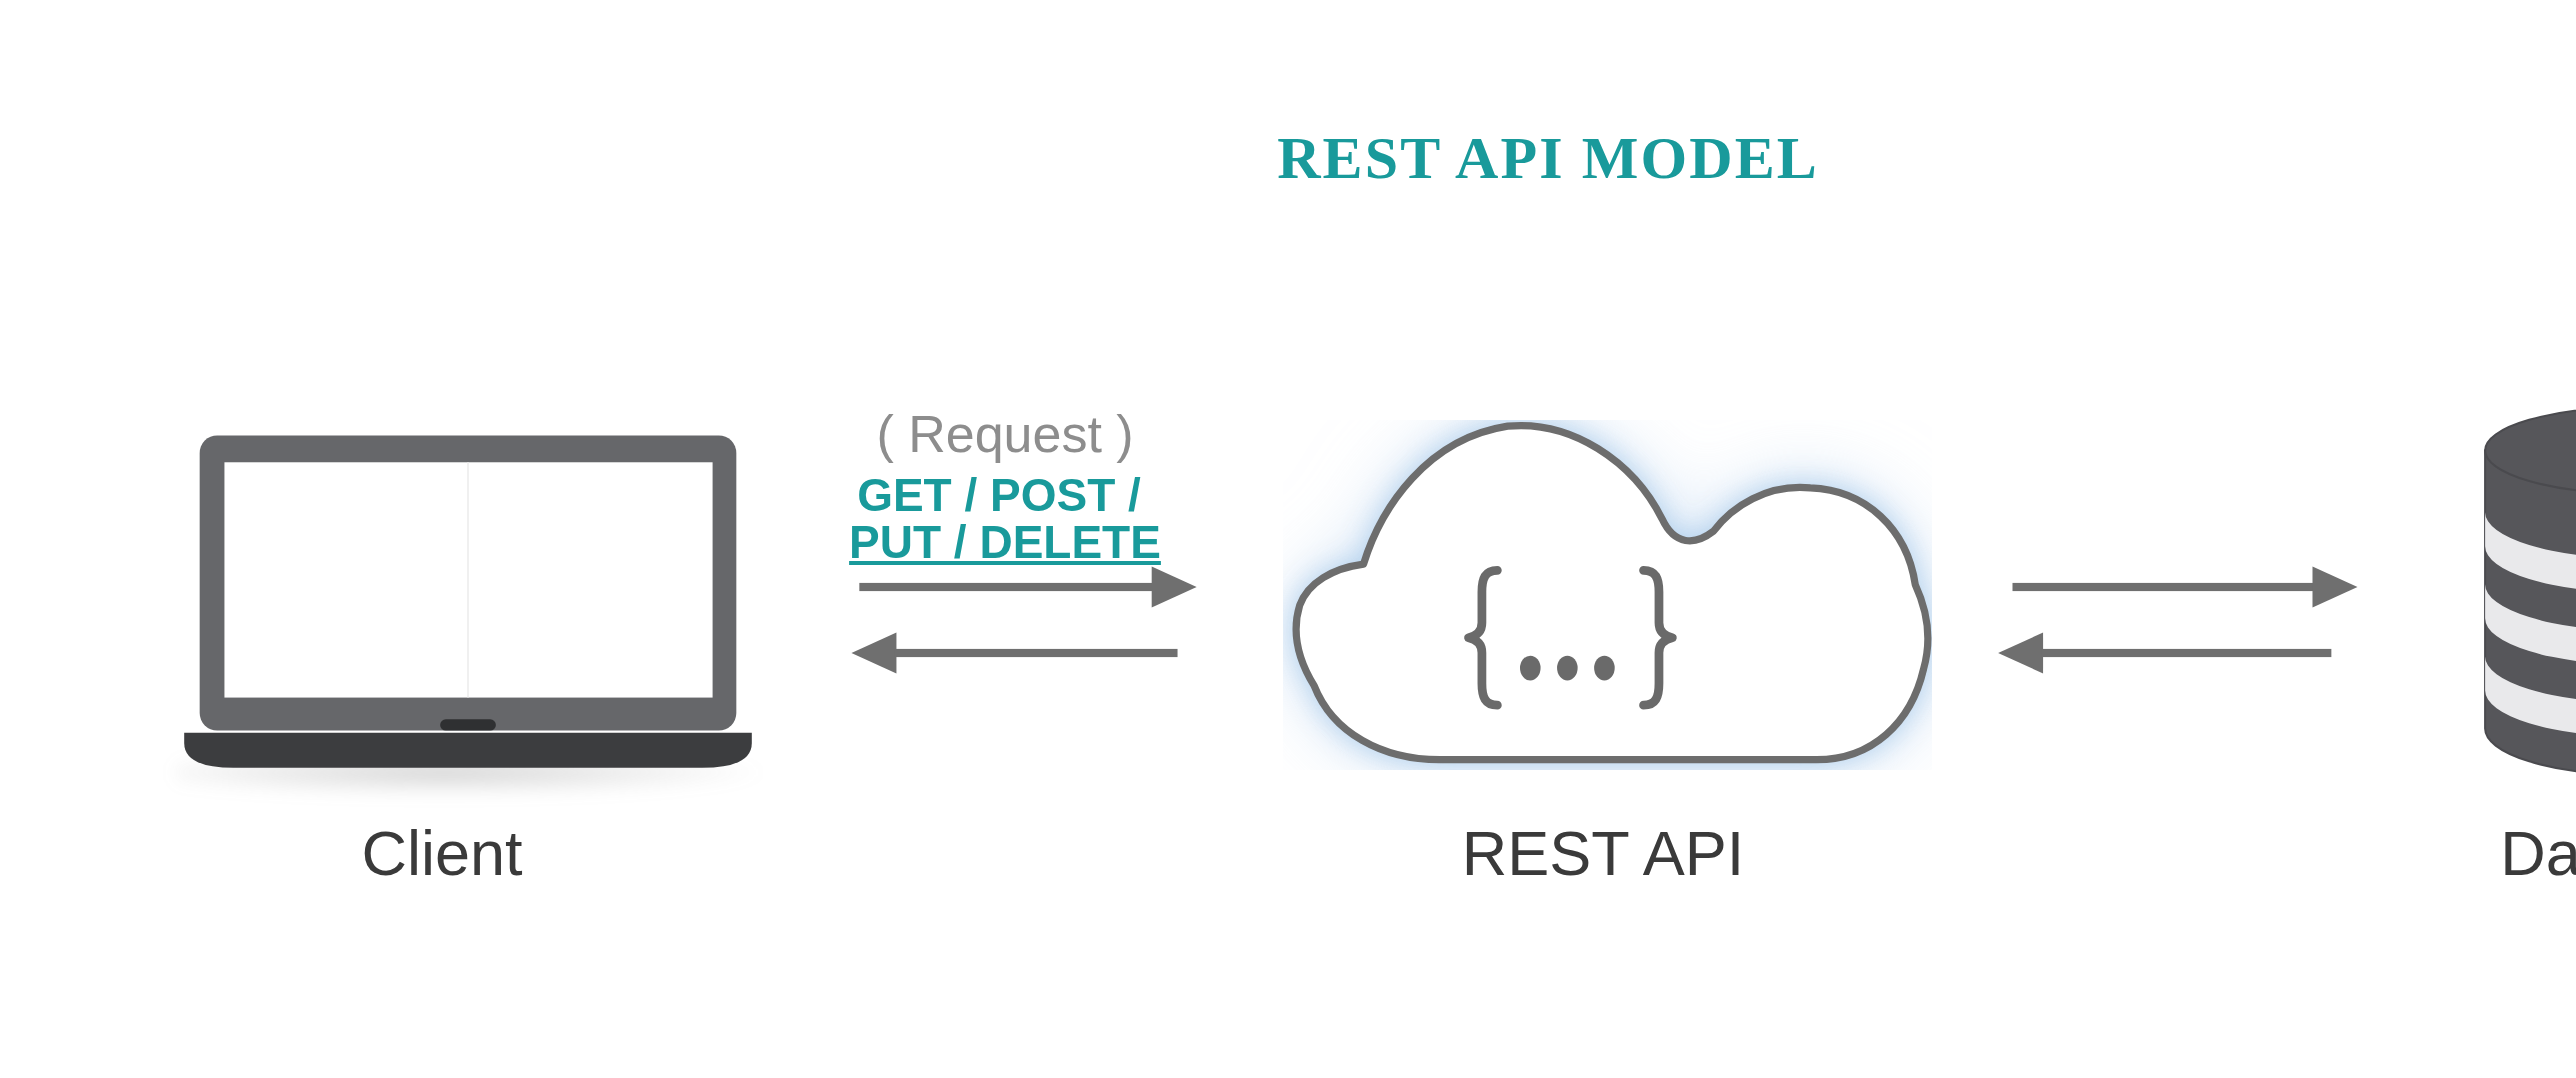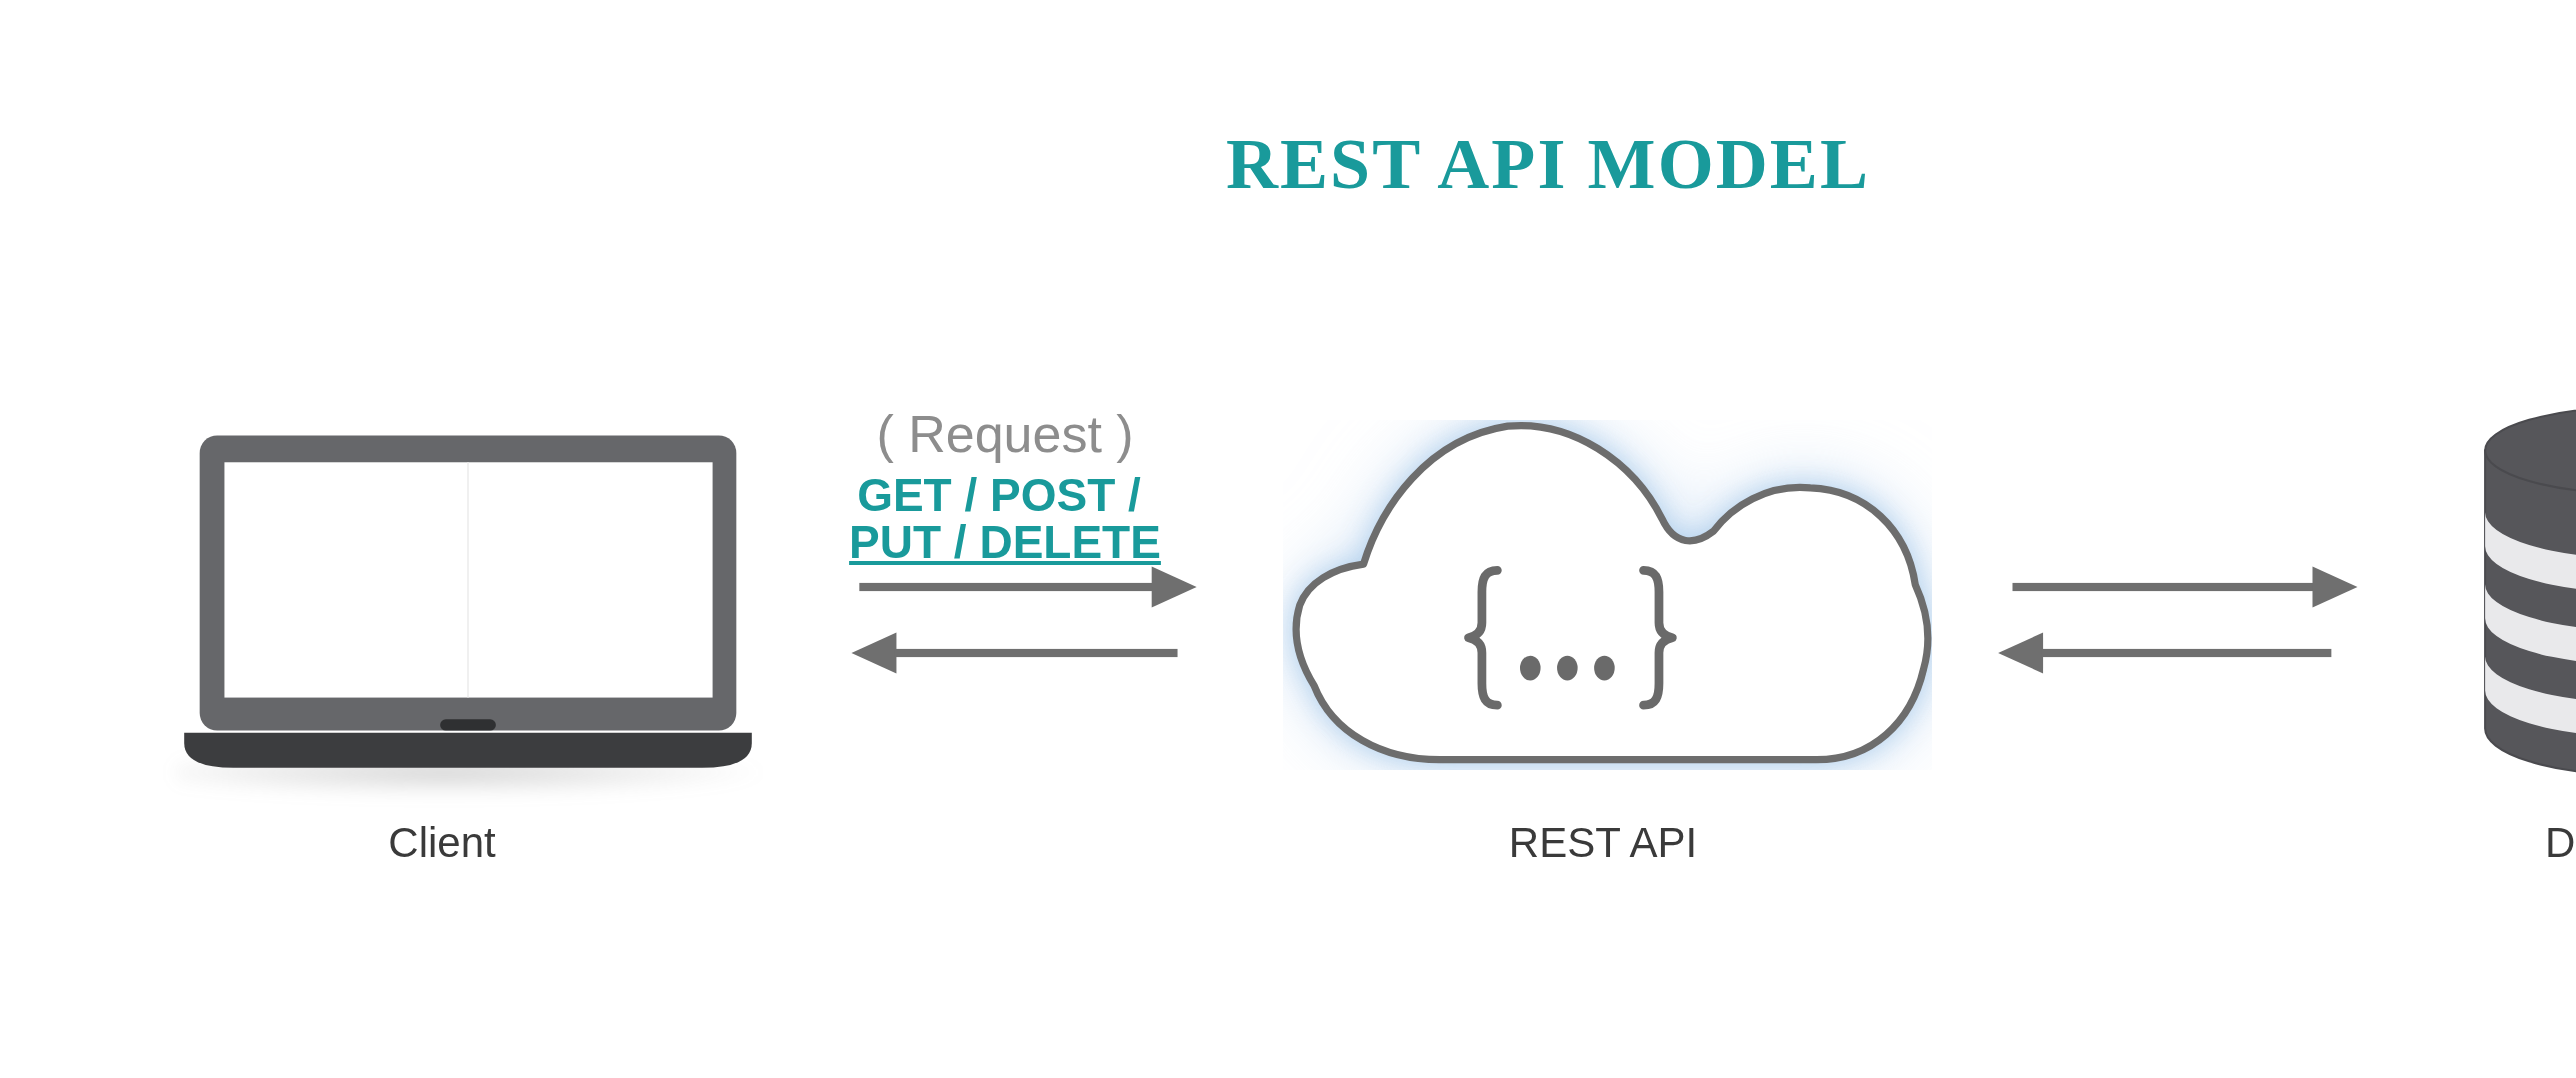--- a/index.html
+++ b/index.html
@@ -17,29 +17,29 @@
     overflow:hidden;
     font-family:"Liberation Sans", sans-serif;
   }
   .abs{position:absolute;}
   .cx{transform:translateX(-50%);white-space:nowrap;}
 
   .title{
     top:128px;left:1548px;
     font-family:"Liberation Serif", serif;
     font-weight:bold;
-    font-size:72px;
+    font-size:60px;
     letter-spacing:2.1px;
     color:var(--accent-teal);
     line-height:1;
   }
 
   .node-label{
     top:822px;
-    font-size:42px;
+    font-size:63px;
     color:var(--label-dark);
     line-height:1;
   }
   .lbl-client{left:442px;}
   .lbl-api{left:1603px;}
   .lbl-db{left:2635px;}
 
   .flow-note{
     font-size:52px;
     color:var(--muted-text);

